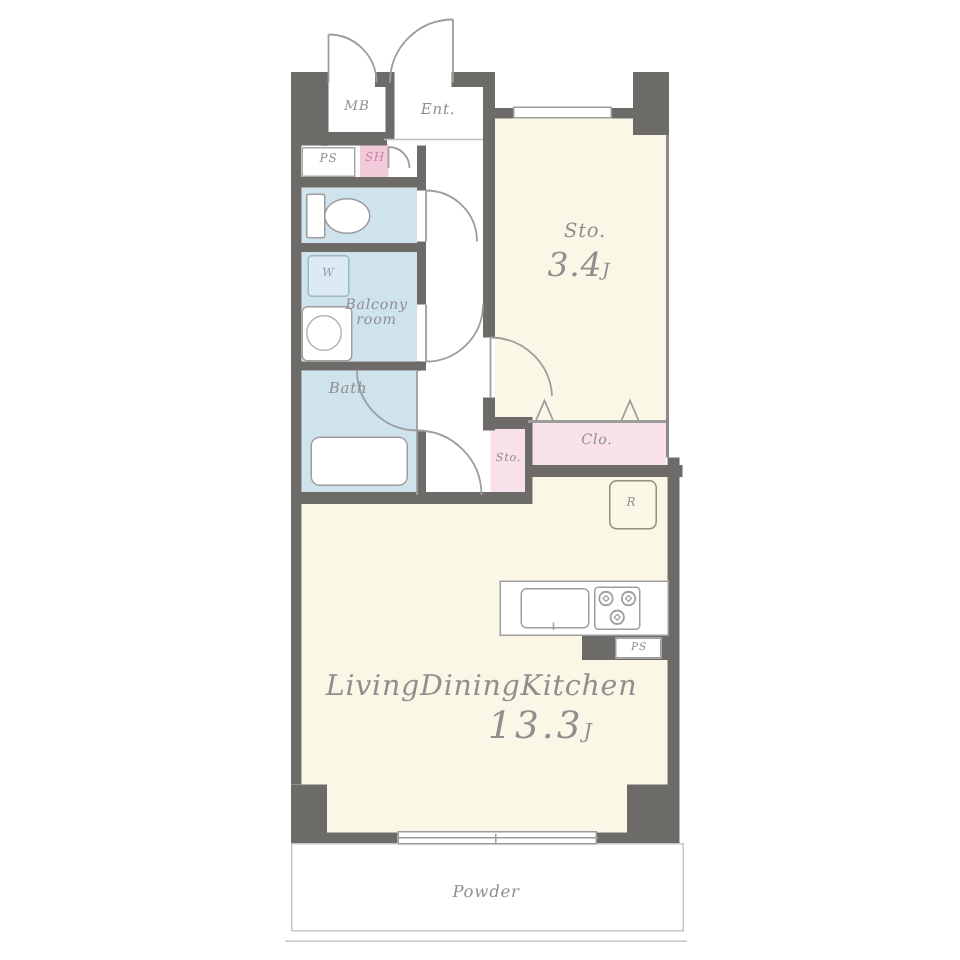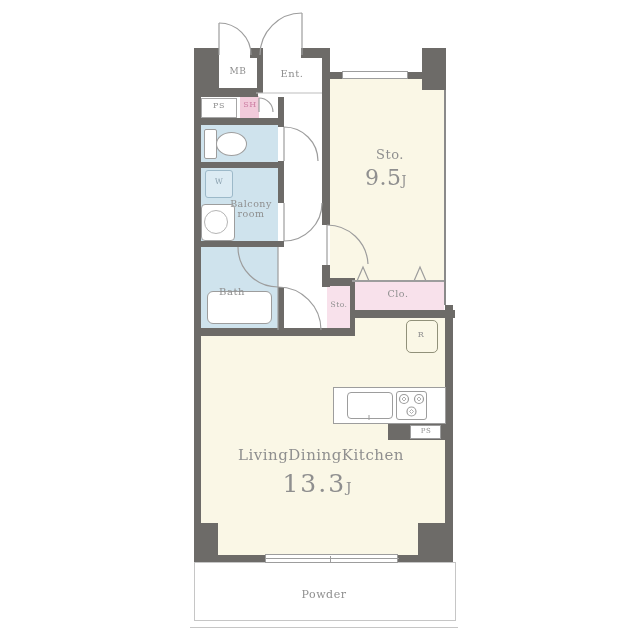--- a/index.html
+++ b/index.html
@@ -12,26 +12,26 @@
   .wall{background:#6d6b68;z-index:2;}
   .wall-thin{background:#8a8a8a;z-index:2;}
   .room{z-index:1;}
   .blue{background:#cfe3ed;}
   .cream{background:#faf7e6;}
   .pink{background:#f8e1eb;}
   .pinkdeep{background:#f2cbdb;}
   .white{background:#ffffff;}
   .fix{background:#ffffff;border:1px solid #9d9d9d;z-index:3;}
   .lbl{
-    z-index:5;color:#8f8f8f;white-space:nowrap;
+    z-index:5;color:#8f8f8f;font-style:italic;white-space:nowrap;
     transform:translateX(-50%);text-align:center;letter-spacing:.5px;line-height:1.1;
   }
   .svgov{z-index:4;pointer-events:none;}
   .u{font-size:55%;}
-  .ldk-size{letter-spacing:2px;}
+  .ldk-size{letter-spacing:2px;margin-left:43px;}
 </style>
 </head>
 <body>
 
 <div class="plan">
 
   <div class="abs room white" style="left:219px;top:57px;width:38px;height:31px;"></div>
   <div class="abs room blue" style="left:201px;top:125px;width:77px;height:37px;"></div>
   <div class="abs room blue" style="left:201px;top:168px;width:77px;height:73px;"></div>
   <div class="abs room blue" style="left:201px;top:247px;width:77px;height:81px;"></div>
@@ -128,28 +128,28 @@
 
   <div class="abs lbl" style="left:238px;top:67px;font-size:9px;">MB</div>
   <div class="abs lbl" style="left:292px;top:68px;font-size:10px;">Ent.</div>
   <div class="abs lbl" style="left:219px;top:102px;font-size:8px;">PS</div>
   <div class="abs lbl" style="left:250px;top:101px;font-size:8px;color:#cd7fa4;">SH</div>
   <div class="abs lbl" style="left:219px;top:178px;font-size:7.5px;color:#8aa0ae;">W</div>
   <div class="abs lbl" style="left:251px;top:199px;font-size:9.5px;">
     <span>Balcony</span><br>
     <span>room</span>
   </div>
-  <div class="abs lbl" style="left:232px;top:286px;font-size:10px;">Bath</div>
+  <div class="abs lbl" style="left:232px;top:254px;font-size:10px;">Bath</div>
   <div class="abs lbl" style="left:390px;top:148px;font-size:13px;">Sto.</div>
   <div class="abs lbl" style="left:386px;top:166px;font-size:22px;">
-    <span>9.5</span><span class="u">J</span>
+    <span>3.4</span><span class="u">J</span>
   </div>
   <div class="abs lbl" style="left:398px;top:289px;font-size:9.5px;">Clo.</div>
   <div class="abs lbl" style="left:339px;top:301px;font-size:7.5px;">Sto.</div>
   <div class="abs lbl" style="left:421px;top:331px;font-size:8px;">R</div>
   <div class="abs lbl" style="left:426px;top:428px;font-size:7px;">PS</div>
-  <div class="abs lbl" style="left:321px;top:447px;font-size:15px;">LivingDiningKitchen</div>
+  <div class="abs lbl" style="left:321px;top:447px;font-size:19px;">LivingDiningKitchen</div>
   <div class="abs lbl ldk-size" style="left:318px;top:470px;font-size:25px;">
     <span>13.3</span><span class="u">J</span>
   </div>
   <div class="abs lbl" style="left:324px;top:589px;font-size:11px;">Powder</div>
 
 </div>
 
 </body></html>

